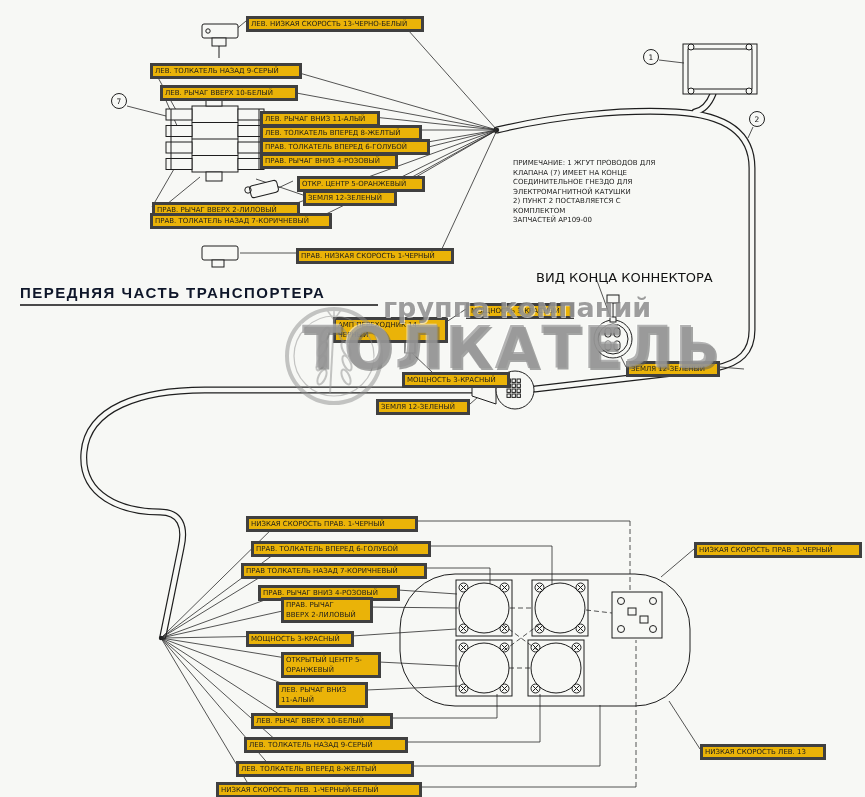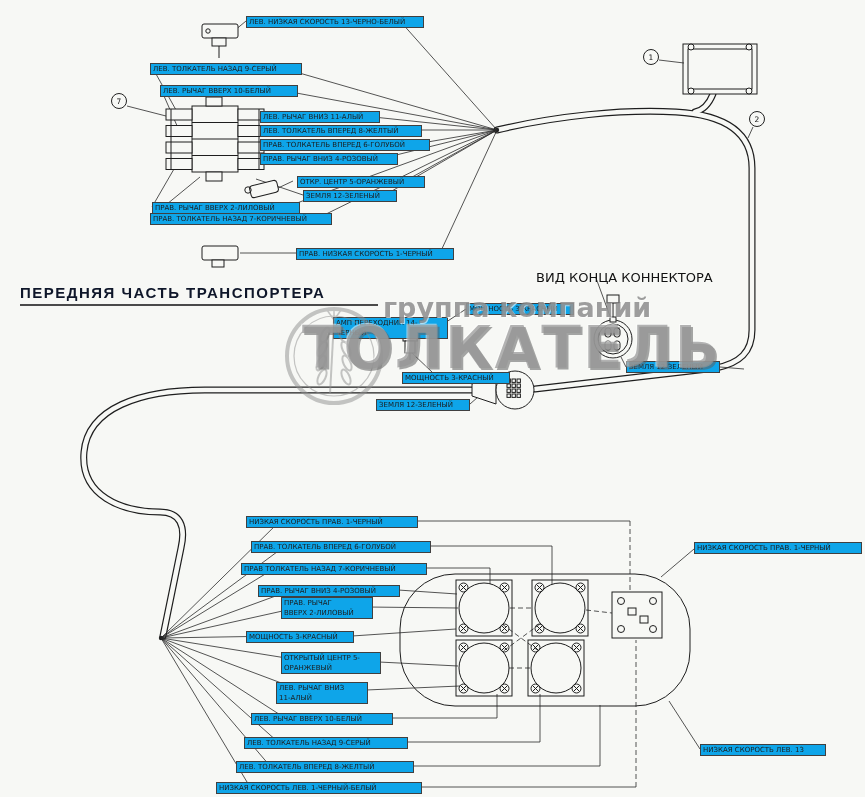--- a/index.html
+++ b/index.html
@@ -1,21 +1,21 @@
 <!DOCTYPE html>
 <html><head>
 <meta charset="utf-8">
 <style>
   * { margin:0; padding:0; box-sizing:border-box; }
   html,body { width:865px; height:797px; }
   body { background:#f7f8f5; font-family:"DejaVu Sans",sans-serif; position:relative; overflow:hidden; }
   #stage { position:absolute; left:0; top:0; width:865px; height:797px; }
   svg.layer { position:absolute; left:0; top:0; }
-  .lbl { position:absolute; font-size:7px; line-height:10px; color:#1b1b1b; background:#0ea5e9;
-         border:1px solid #404040; padding:0 2px; white-space:pre-line; z-index:2; }
+  .lbl { position:absolute; font-size:7px; line-height:10px; color:#1b1b1b; background:#eab308;
+         border:3px solid #404040; padding:0 2px; white-space:pre-line; z-index:2; }
   .note { position:absolute; left:513px; top:159px; width:162px; font-size:7px; line-height:9.5px;
           color:#222; white-space:pre-line; z-index:2; }
   .caption { position:absolute; left:536px; top:270px; font-size:13px; color:#111; z-index:2; }
   .heading { position:absolute; left:20px; top:284px; font-size:15px; font-weight:bold;
              letter-spacing:1.5px; color:#0f172a; z-index:2; font-family:"Liberation Sans",sans-serif; }
   .balloon { position:absolute; width:16px; height:16px; border:1px solid #222; border-radius:50%;
              background:#f7f8f5; font-size:7.5px; display:flex; align-items:center; justify-content:center;
              z-index:2; color:#111; }
   .wm { position:absolute; z-index:3; pointer-events:none; white-space:nowrap;
         font-family:"DejaVu Sans",sans-serif; }
@@ -242,20 +242,26 @@
     <g>
       <line class="ln" x1="127" y1="106" x2="166" y2="116"></line>
       <line class="ln" x1="659" y1="60" x2="684" y2="63"></line>
       <line class="ln" x1="753" y1="127" x2="748" y2="138"></line>
     </g>
 
     <line x1="20" y1="305" x2="378" y2="305" stroke="#111" stroke-width="1.4"></line>
   </svg>
 
   <div class="heading">ПЕРЕДНЯЯ ЧАСТЬ ТРАНСПОРТЕРА</div>
+  <div class="note">ПРИМЕЧАНИЕ: 1 ЖГУТ ПРОВОДОВ ДЛЯ
+КЛАПАНА (7) ИМЕЕТ НА КОНЦЕ
+СОЕДИНИТЕЛЬНОЕ ГНЕЗДО ДЛЯ
+ЭЛЕКТРОМАГНИТНОЙ КАТУШКИ
+2) ПУНКТ 2 ПОСТАВЛЯЕТСЯ С КОМПЛЕКТОМ
+ЗАПЧАСТЕЙ АР109-00</div>
   <div class="caption">ВИД КОНЦА КОННЕКТОРА</div>
 
   <div class="balloon" style="left:111px;top:93px">7</div>
   <div class="balloon" style="left:643px;top:49px">1</div>
   <div class="balloon" style="left:749px;top:111px">2</div>
 
   <div class="lbl" style="left:246px;top:16px;width:178px">ЛЕВ. НИЗКАЯ СКОРОСТЬ 13-ЧЕРНО-БЕЛЫЙ</div>
   <div class="lbl" style="left:150px;top:63px;width:152px">ЛЕВ. ТОЛКАТЕЛЬ НАЗАД 9-СЕРЫЙ</div>
   <div class="lbl" style="left:160px;top:85px;width:138px">ЛЕВ. РЫЧАГ ВВЕРХ 10-БЕЛЫЙ</div>
   <div class="lbl" style="left:260px;top:111px;width:120px">ЛЕВ. РЫЧАГ ВНИЗ 11-АЛЫЙ</div>

